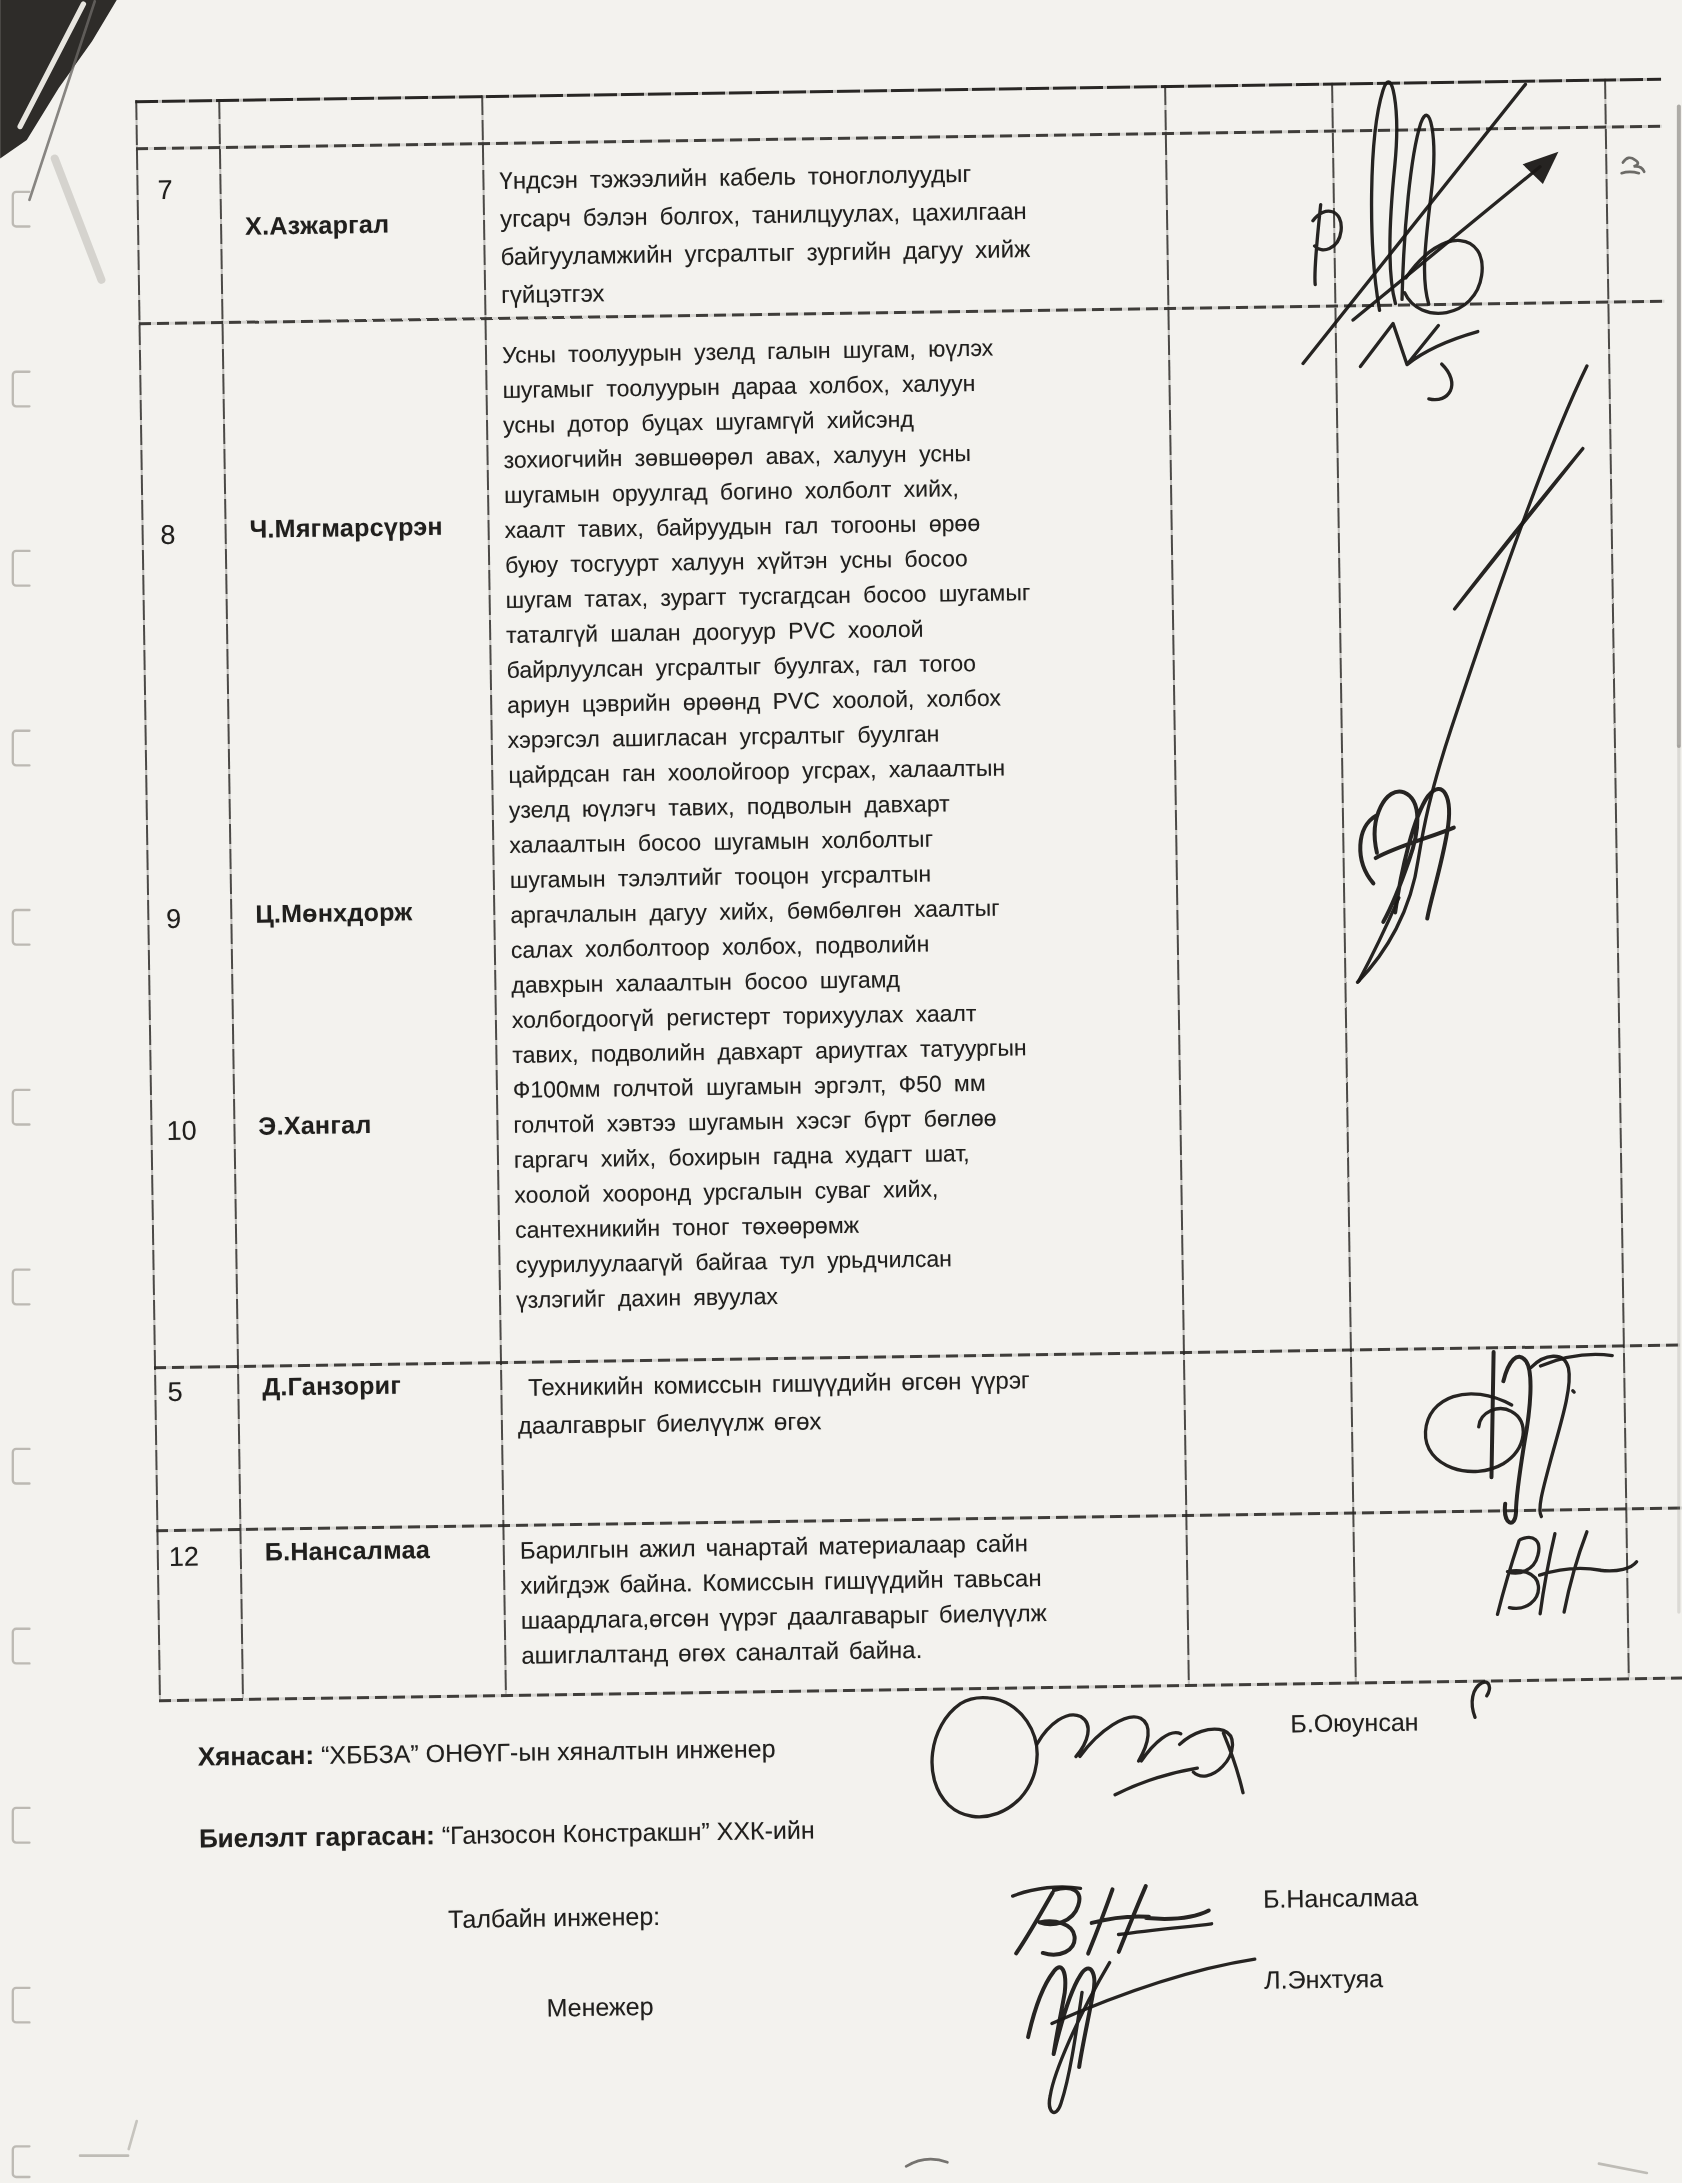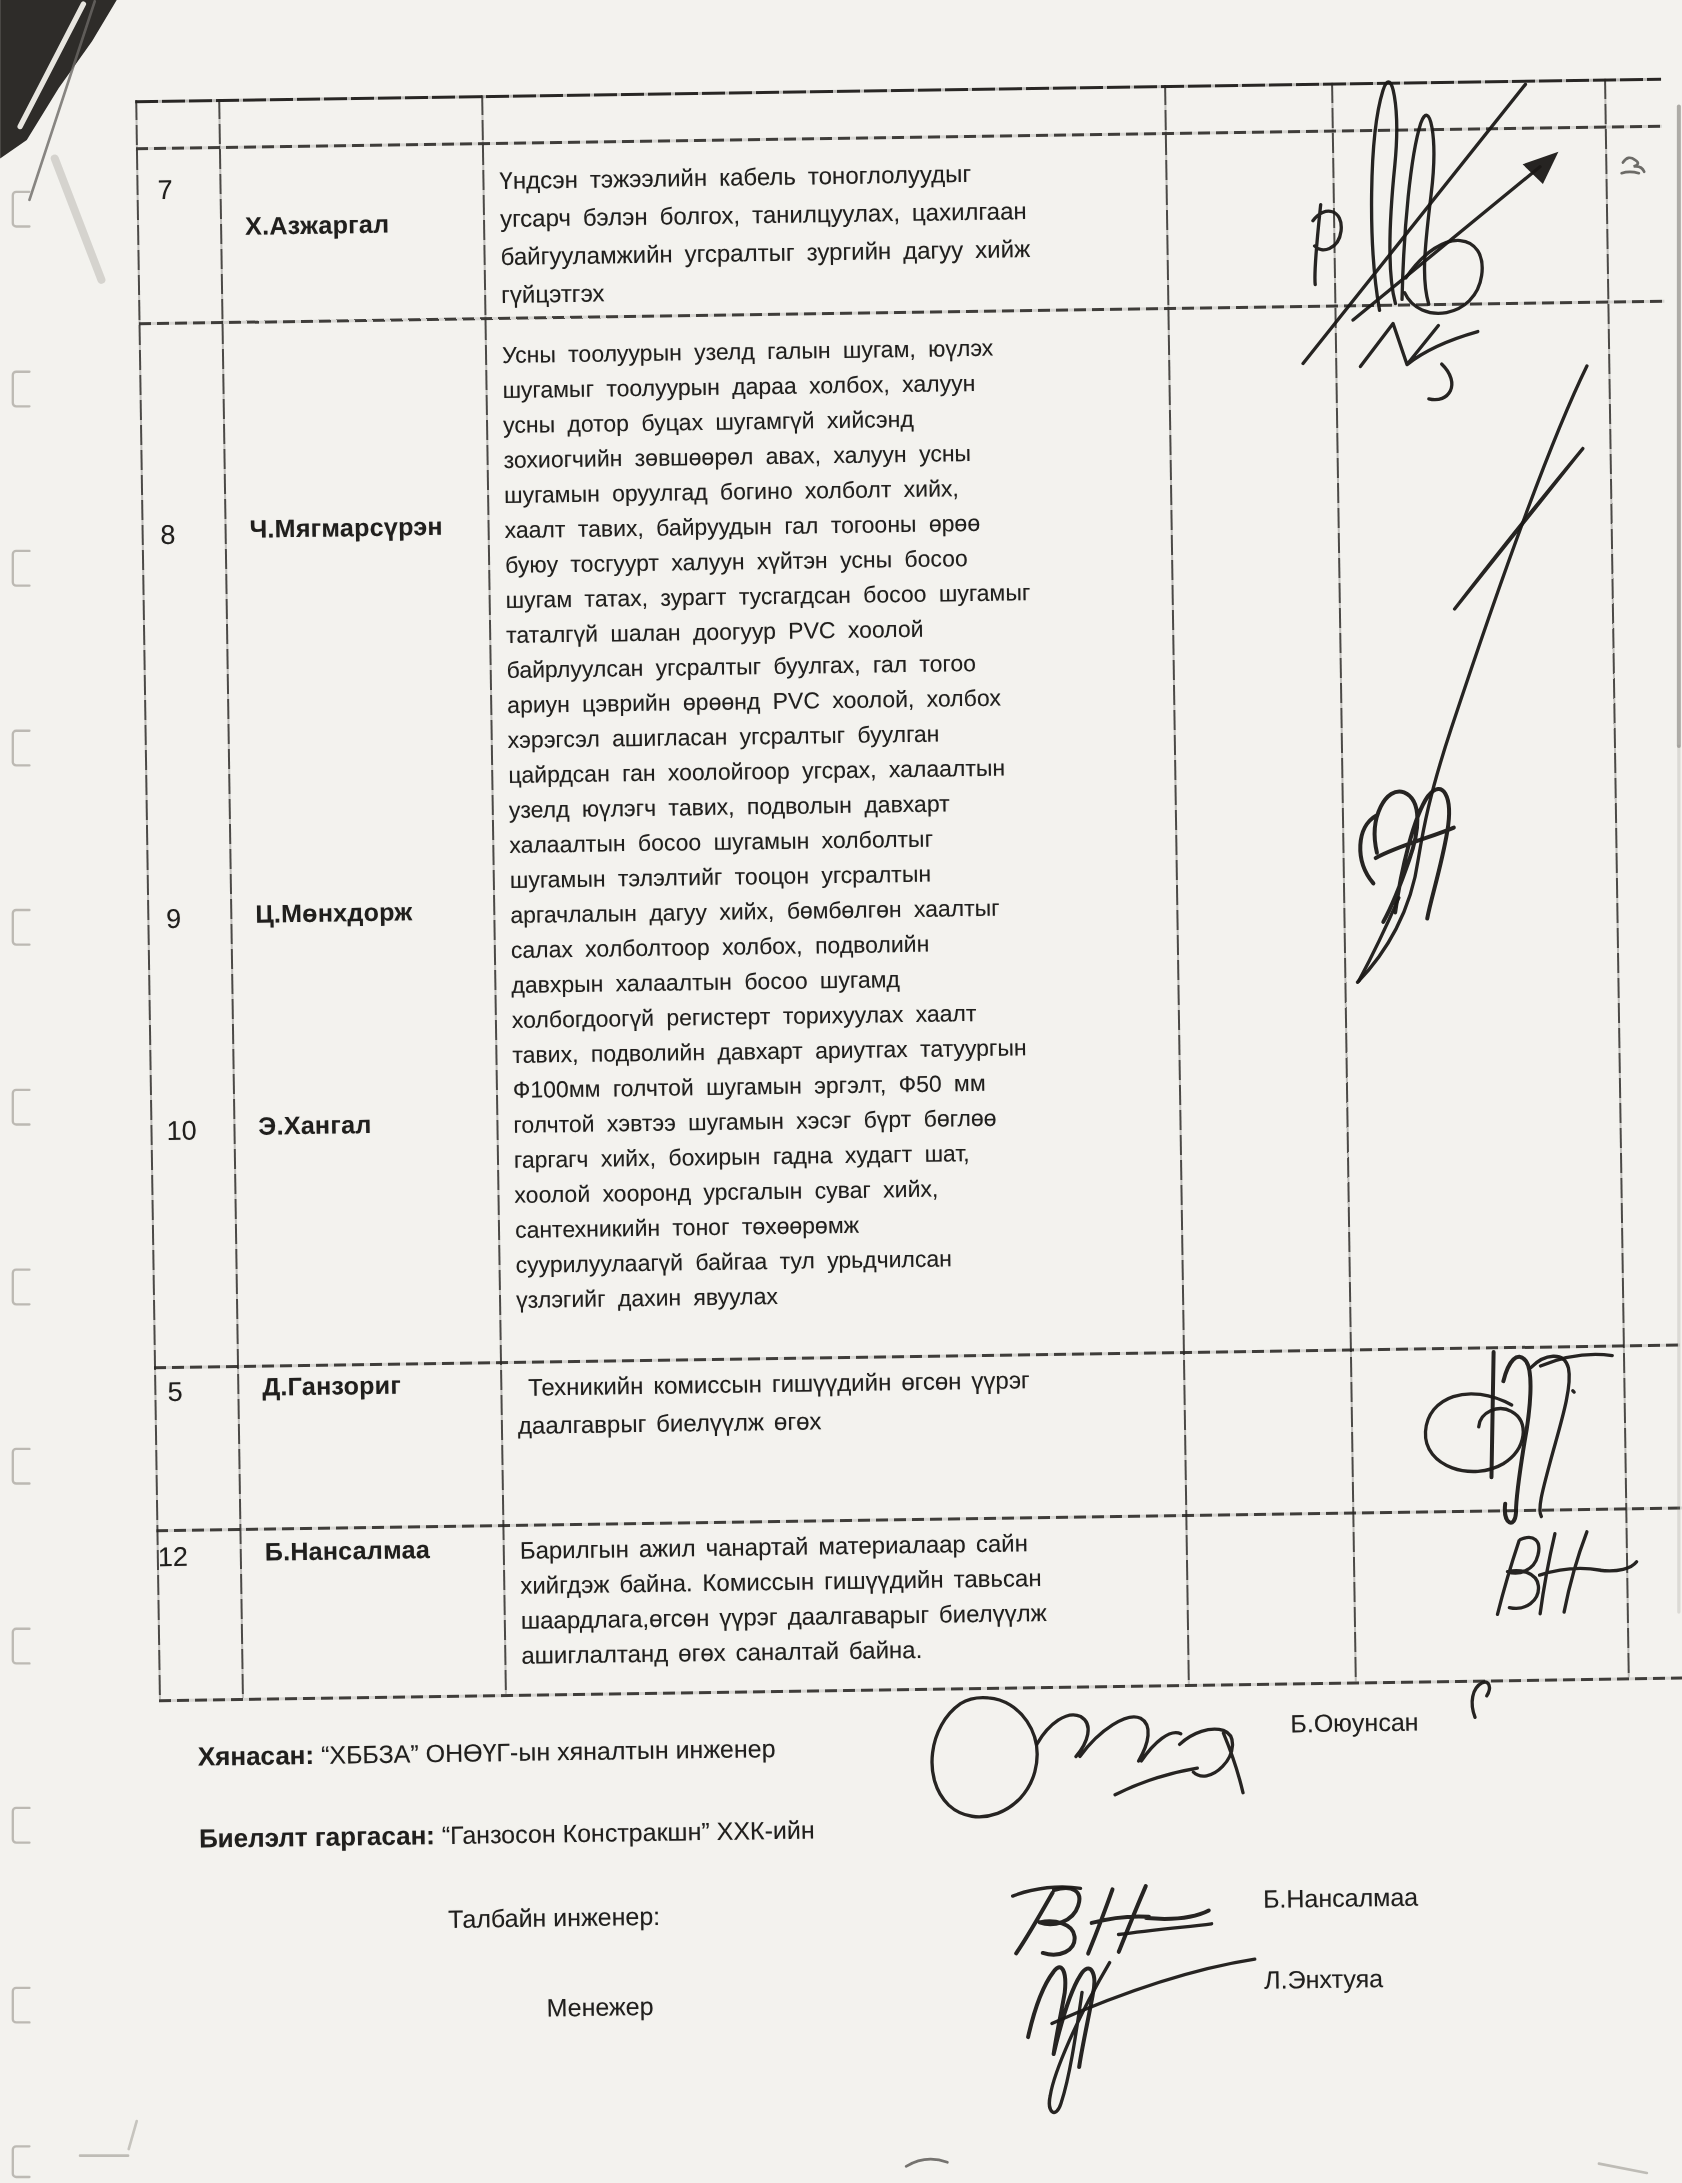--- a/index.html
+++ b/index.html
@@ -101,21 +101,21 @@
 хоолой хооронд урсгалын суваг хийх,
 сантехникийн тоног төхөөрөмж
 суурилуулаагүй байгаа тул урьдчилсан
 үзлэгийг дахин явуулах</div>
 
       <div class="num" style="left:13.3px;top:1277px">5</div>
       <div class="nm" style="left:108px;top:1274px">Д.Ганзориг</div>
       <div class="desc r11" style="top:1274px">Техникийн комиссын гишүүдийн өгсөн үүрэг
 даалгаврыг биелүүлж өгөх</div>
 
-      <div class="num" style="left:1px;top:1442px">12</div>
+      <div class="num" style="left:12px;top:1442px">12</div>
       <div class="nm" style="left:108px;top:1439px">Б.Нансалмаа</div>
       <div class="desc r12" style="top:1438px">Барилгын ажил чанартай материалаар сайн
 хийгдэж байна. Комиссын гишүүдийн тавьсан
 шаардлага,өгсөн үүрэг даалгаварыг биелүүлж
 ашиглалтанд өгөх саналтай байна.</div>
     </div>
 
     <div class="f" style="left:188px;top:1732px">
       <span class="lbl">Хянасан:</span>
       <span>“ХББЗА” ОНӨҮГ-ын хяналтын инженер</span>

